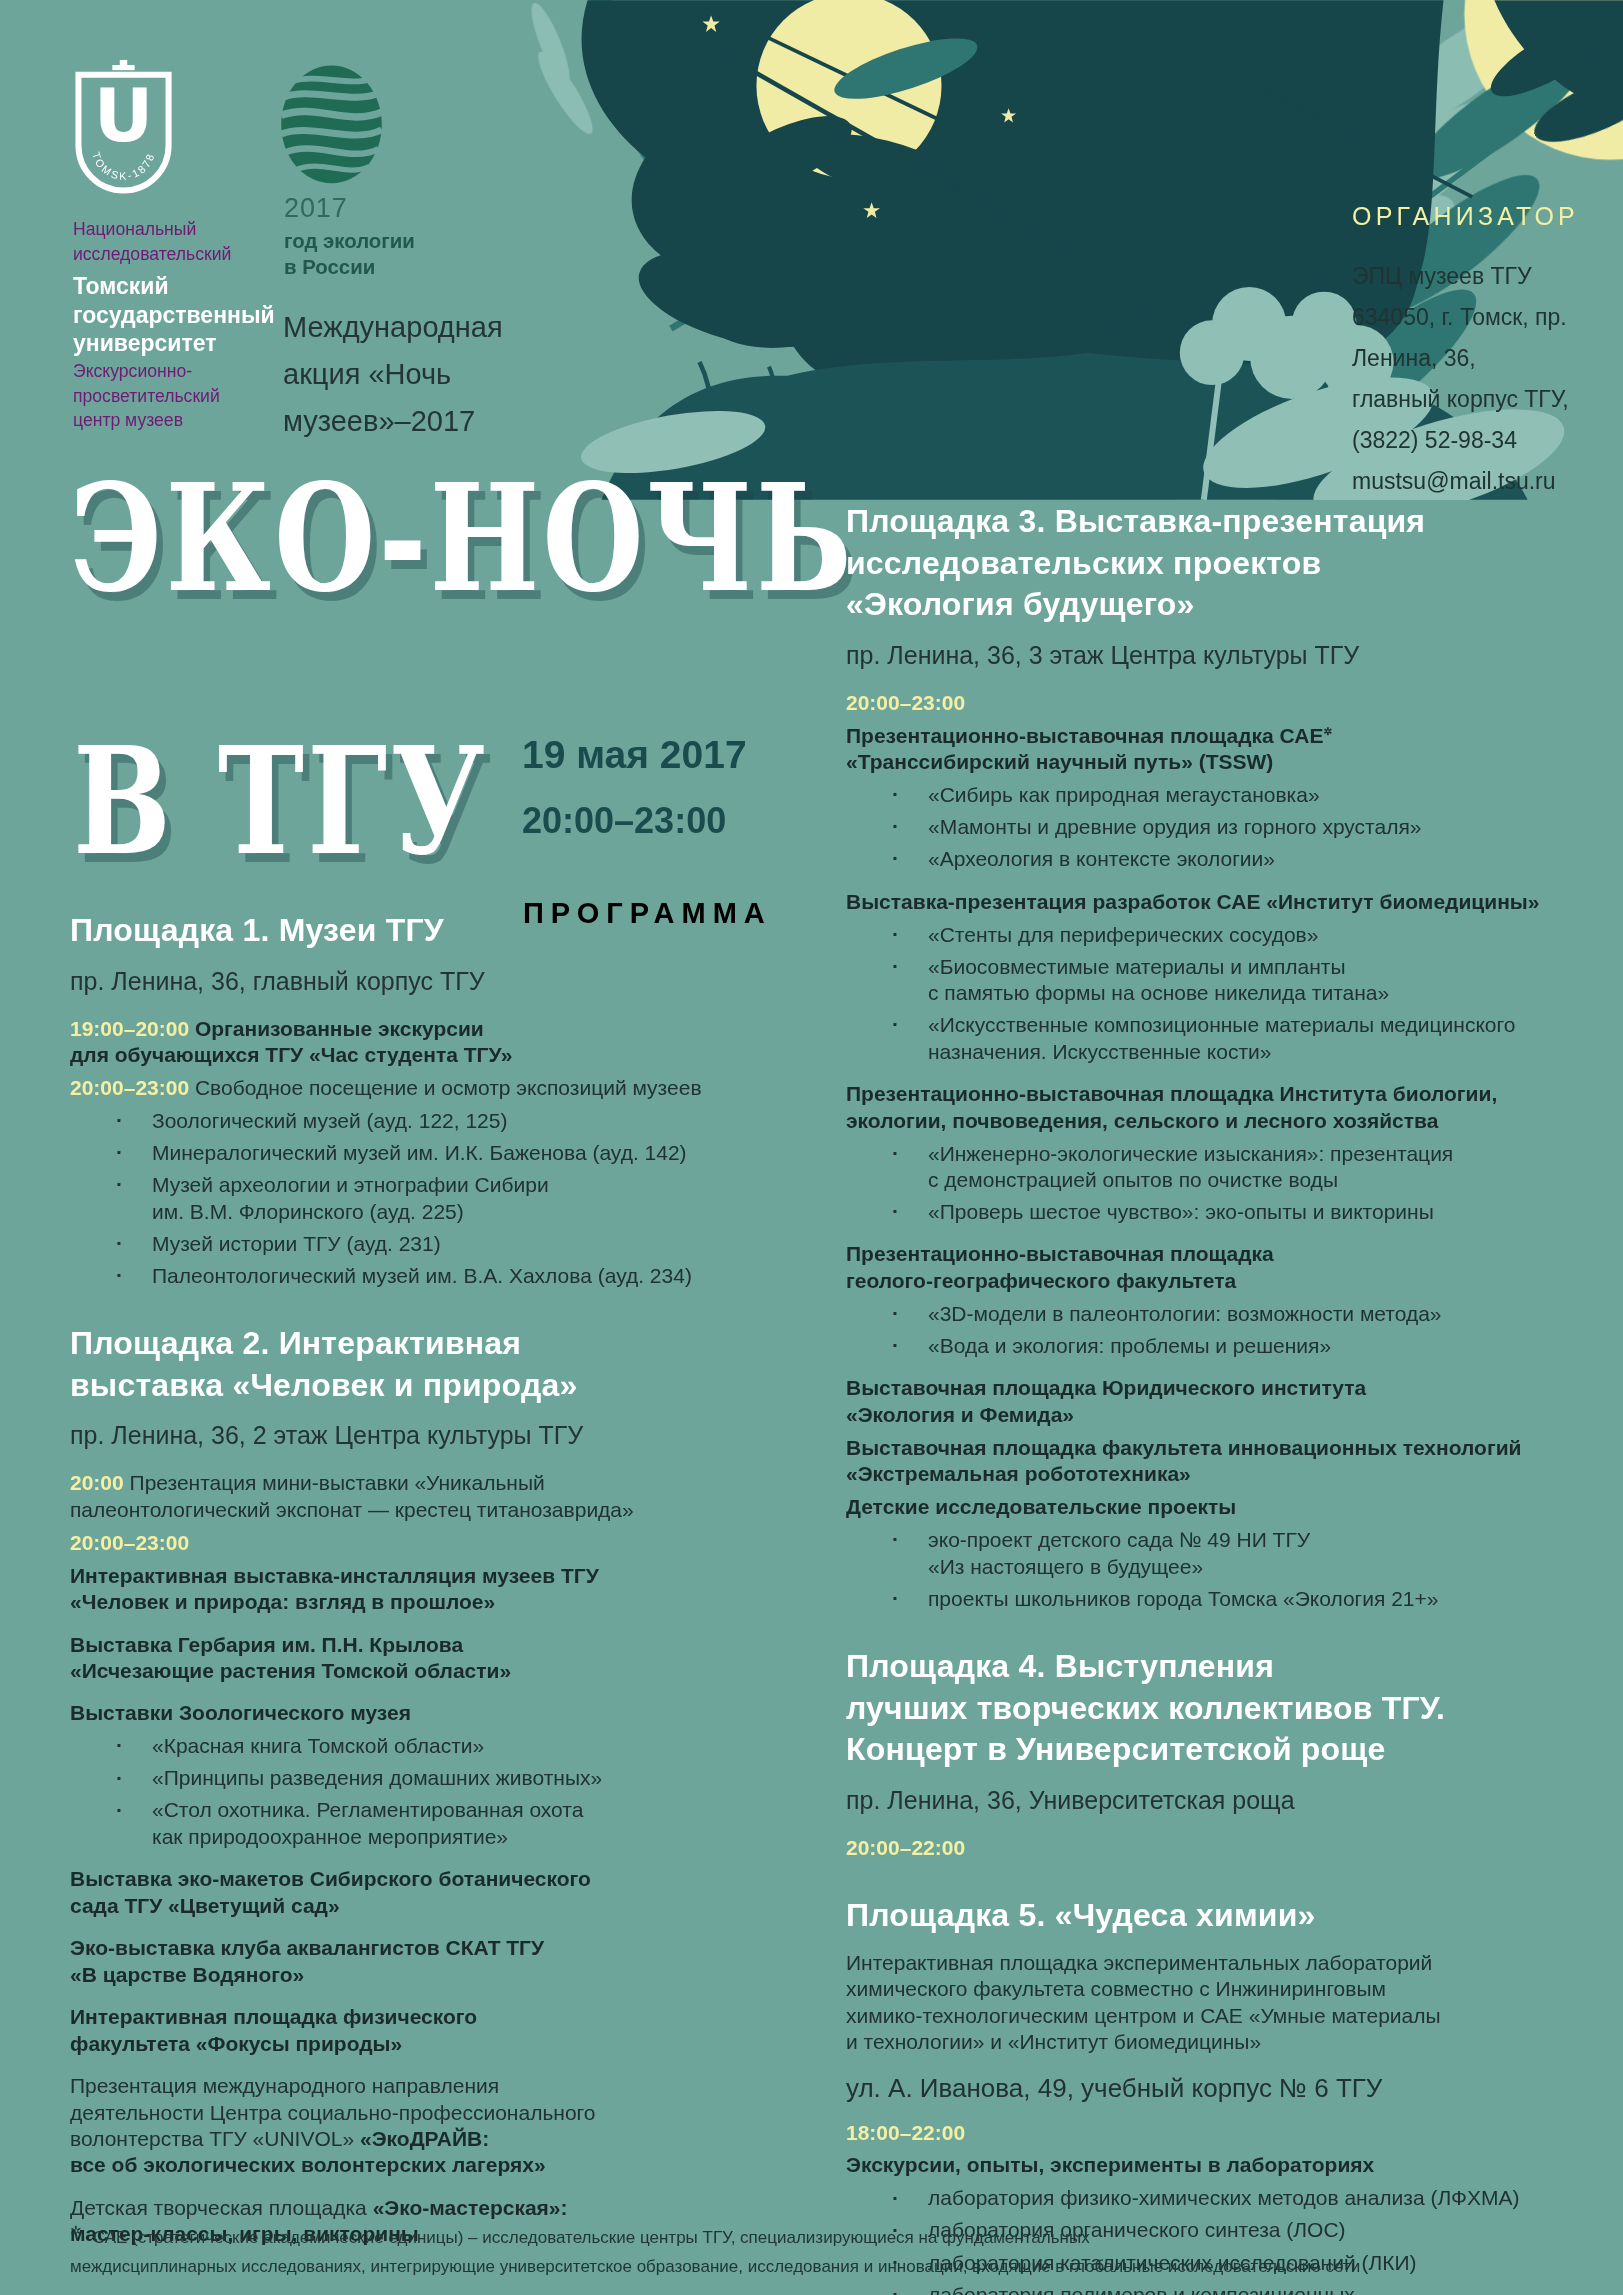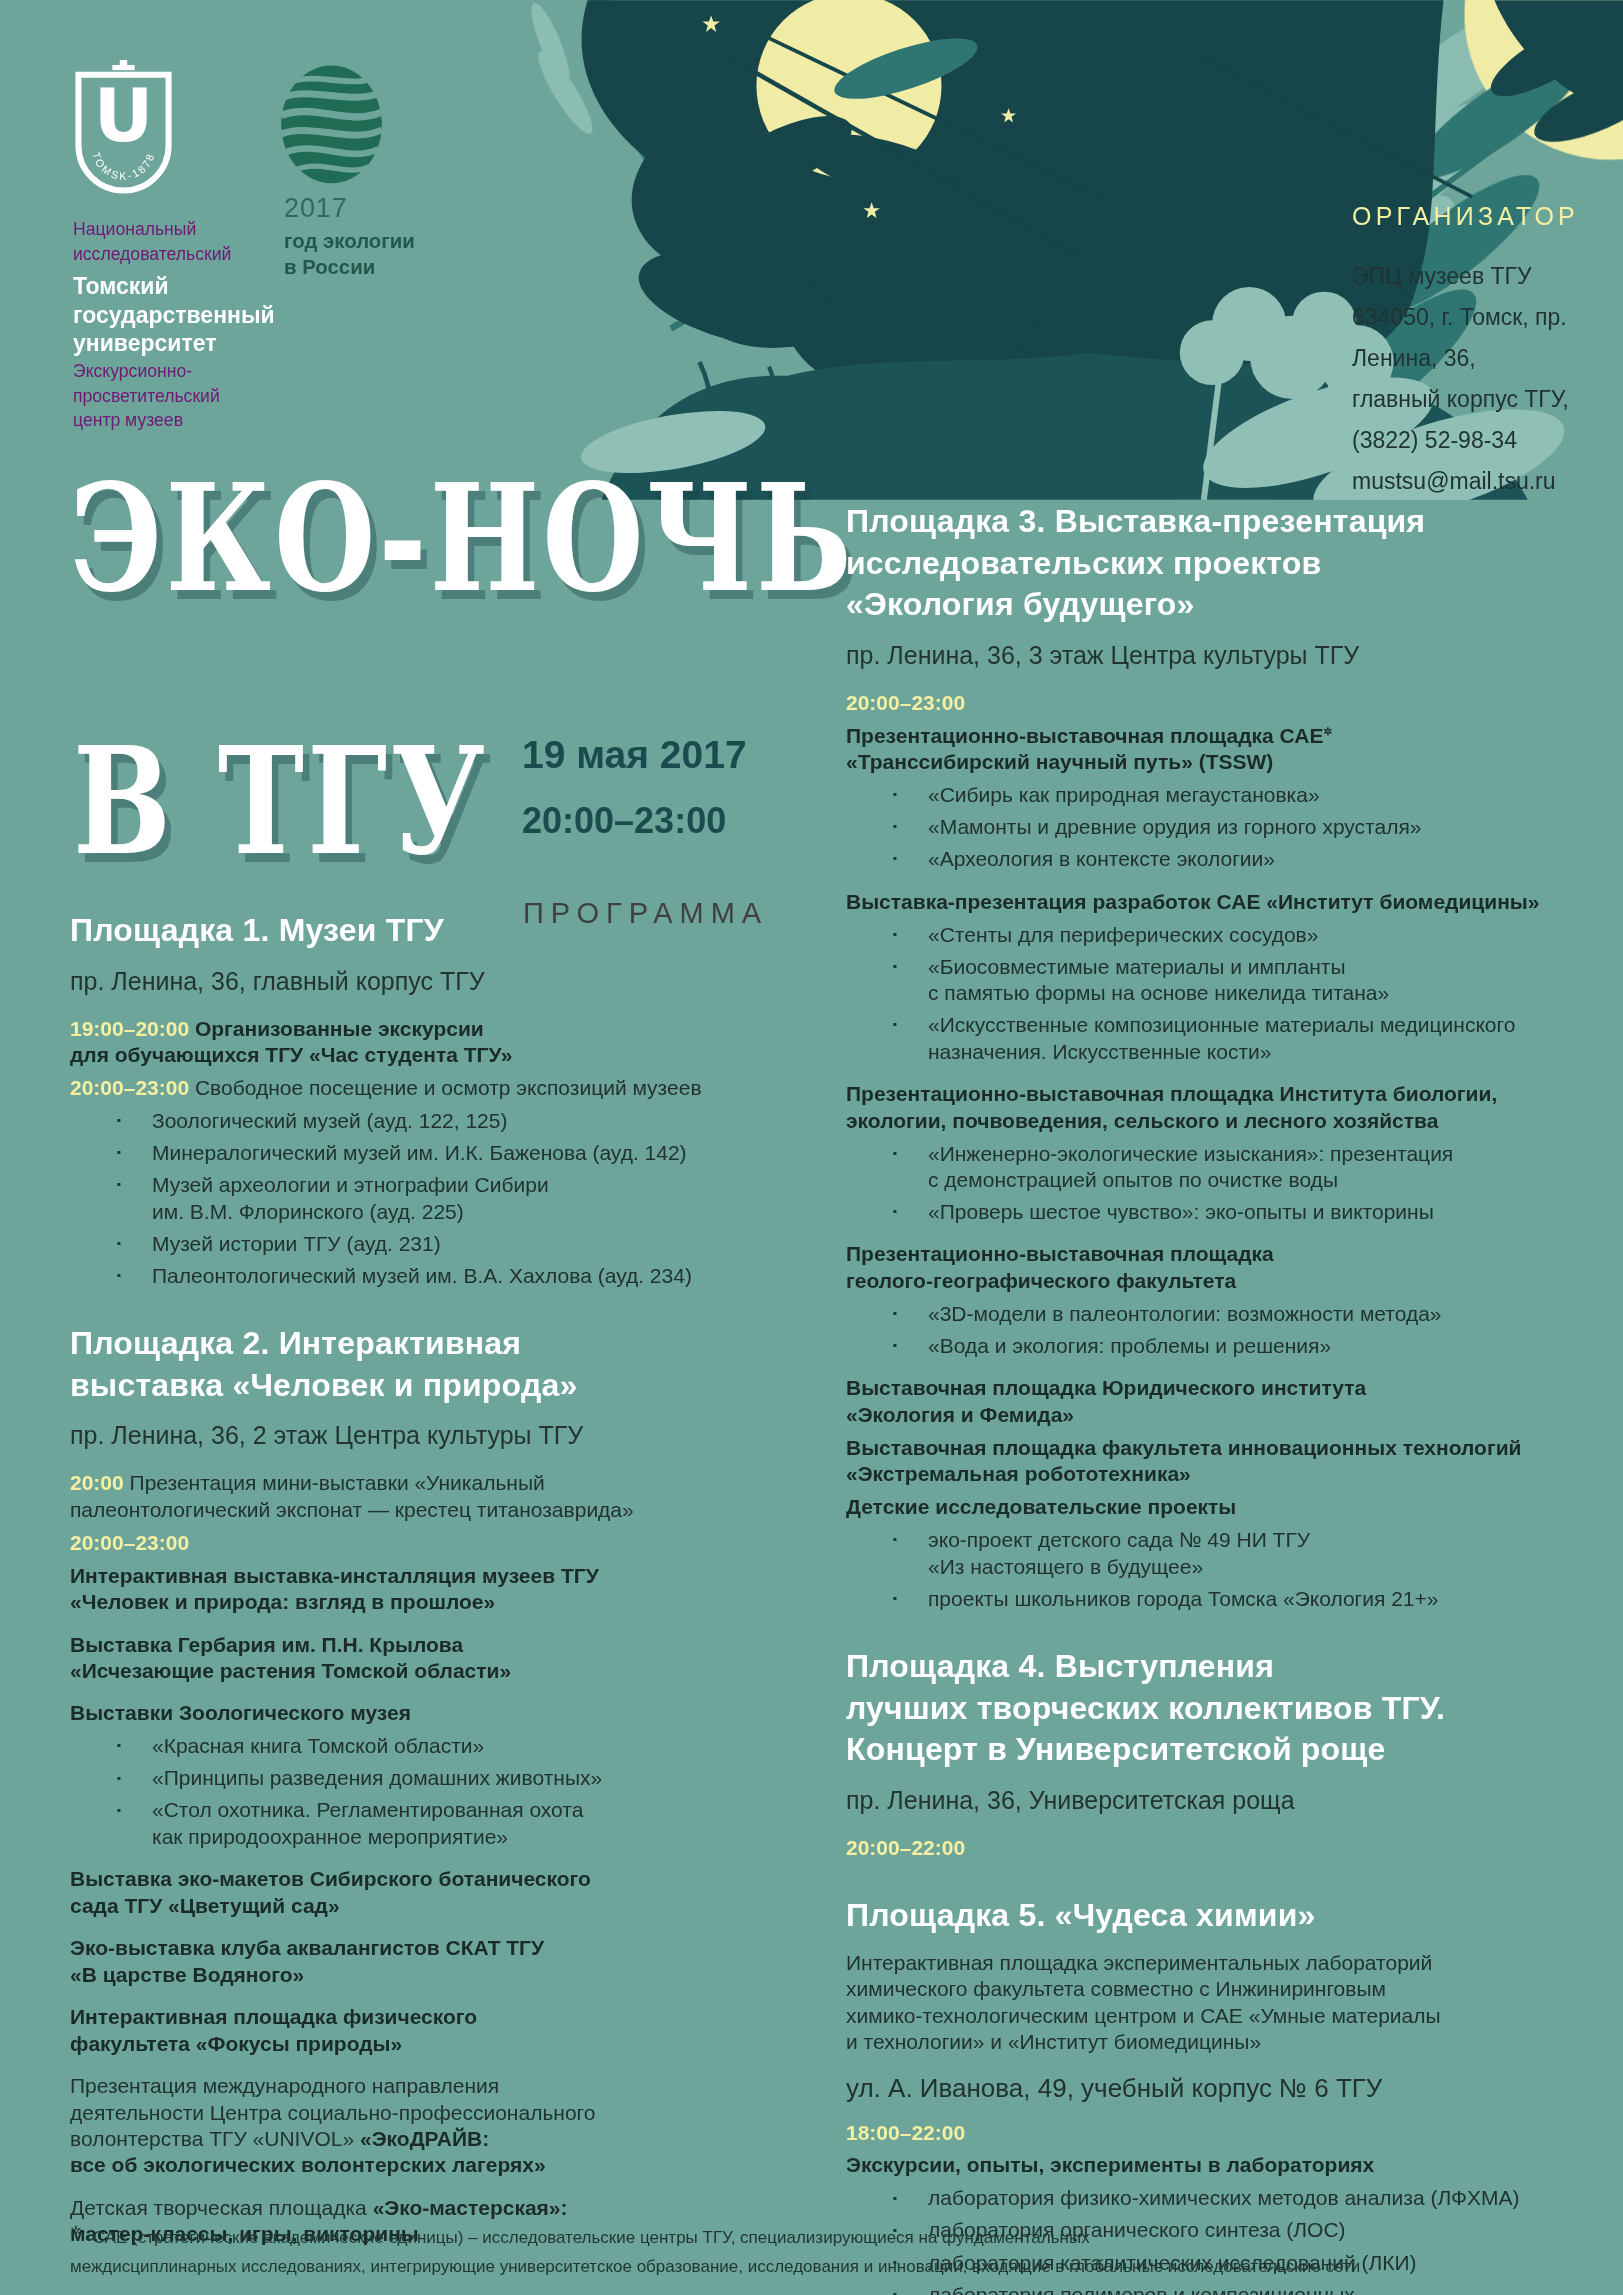--- a/index.html
+++ b/index.html
@@ -34,21 +34,21 @@
     font-family:"DejaVu Serif",serif;font-weight:700;color:#ffffff;
     font-size:116px;line-height:1;letter-spacing:3.2px;
     transform:scaleY(1.28);transform-origin:0 0;
     text-shadow:6.5px 7.4px 0 rgba(26,66,68,0.38);
   }
   #title-line-1{left:70px;top:463px;}
   #title-line-2{left:73px;top:726px;}
   .date-block{left:522px;top:735px;color:#1A4B4D;font-weight:700;}
   .date-line{font-size:39px;line-height:1;}
   .time-line{font-size:36px;line-height:1;margin-top:29px;}
-  .program-label{left:523px;top:897px;font-size:29px;color:#404040;letter-spacing:7px;font-weight:400;}
+  .program-label{left:523px;top:897px;font-size:29px;color:#000000;letter-spacing:7px;font-weight:700;}
 
   
   .col{position:absolute;}
   #col-left{left:70px;top:898px;width:726px;}
   #col-right{left:846px;top:489px;width:763px;}
   .venue{margin:0 0 0 0;}
   .venue + .venue{margin-top:34px;}
   .venue-heading{
     font-size:32px;line-height:1.30;color:#ffffff;font-weight:700;
     margin:12px 0 13px 0;letter-spacing:0.2px;white-space:pre-line;
@@ -185,20 +185,23 @@
       <path d="M6,96 C70,72 130,117 194,90" stroke-width="14"></path>
       <path d="M6,131 C60,109 140,151 194,123" stroke-width="13"></path>
       <path d="M12,166 C70,141 135,186 188,159" stroke-width="12"></path>
       <path d="M32,198 C82,177 127,212 170,192" stroke-width="10"></path>
     </g>
   </svg>
   <div class="abs eco-year">2017</div>
   <div class="abs eco-label preline">год экологии
 в России</div>
 
+  <div class="abs campaign preline">Международная
+акция «Ночь
+музеев»–2017</div>
 
   <div class="abs organizer">
     <div class="organizer-title">ОРГАНИЗАТОР</div>
     <div>
         <div class="org-line">ЭПЦ музеев ТГУ</div>
         <div class="org-line">634050, г. Томск, пр. Ленина, 36,</div>
         <div class="org-line">главный корпус ТГУ,</div>
         <div class="org-line">(3822) 52-98-34</div>
         <div class="org-line">mustsu@mail.tsu.ru</div>
       </div>

